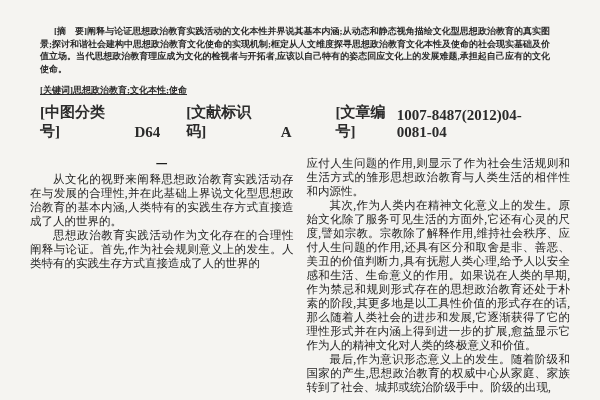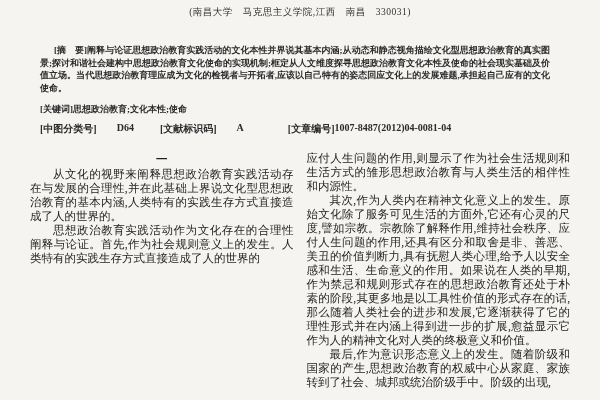--- a/index.html
+++ b/index.html
@@ -25,27 +25,28 @@
     font-weight:bold;
     text-align:justify;
     color:#2b2b2b;
   }
   .abstract .para{ text-indent:14px; }
   .keywords{
     margin:9px 50px 0 40px;
     font-size:9px;
     font-weight:bold;
     color:#2b2b2b;
+    text-decoration:underline;
   }
   .meta{
     margin:6px 50px 0 40px;
-    font-size:10px;
+    font-size:15px;
     font-weight:bold;
     display:flex;
-    align-items:flex-start;
+    align-items:flex-end;
     color:#2b2b2b;
   }
   .meta .val{ margin-left:20px; }
   .meta .gap1{ margin-right:26px; }
   .meta .gap2{ margin-right:44px; }
   .columns{
     display:flex;
     gap:13px;
     margin:15px 30px 0 30px;
   }
@@ -63,21 +64,20 @@
     text-align:center;
     font-weight:bold;
     margin:1px 0 1px 0 !important;
   }
 </style>
 </head>
 <body>
 
 <div class="page">
 
-  <div class="affiliation">(南昌大学　马克思主义学院,江西　南昌　330031)</div>
 
   <div class="abstract">
     <div class="para"><span>[摘　要]</span><span>阐释与论证思想政治教育实践活动的文化本性并界说其基本内涵;从动态和静态视角描绘文化型思想政治教育的真实图景;探讨和谐社会建构中思想政治教育文化使命的实现机制;框定从人文维度探寻思想政治教育文化本性及使命的社会现实基础及价值立场。当代思想政治教育理应成为文化的检视者与开拓者,应该以自己特有的姿态回应文化上的发展难题,承担起自己应有的文化使命。</span></div>
   </div>
 
   <div class="keywords"><span>[关键词]</span><span>思想政治教育;文化本性;使命</span></div>
 
   <div class="meta">
     <span>[中图分类号]</span>
     <span class="val gap1">D64</span>

